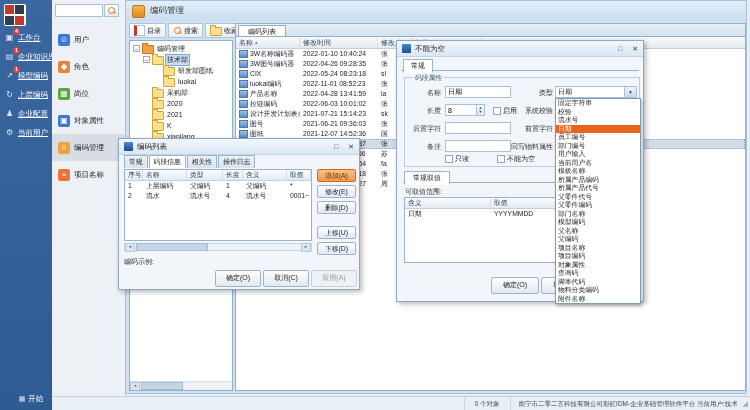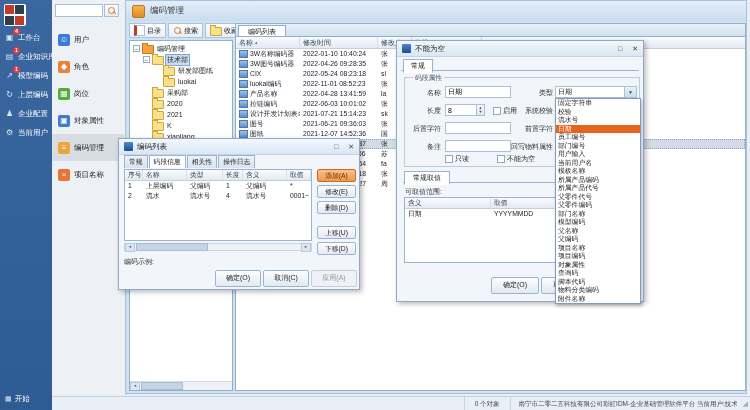--- a/index.html
+++ b/index.html
@@ -8,23 +8,23 @@
   
   .sidebar{position:absolute;left:0;top:0;width:52px;height:410px;background:linear-gradient(180deg,#3a679f,#2f5b93);color:#fff;}
   .logo{position:absolute;left:4px;top:4px;width:22px;height:22px;background:#fff;border-radius:2px;display:grid;grid-template-columns:9px 9px;grid-gap:1px;padding:1px;box-sizing:border-box;}
   .logo i{display:block;width:9px;height:9px;}
   .lg-r{background:#c0392b;} .lg-d{background:#2c3e50;}
   .side-items{position:absolute;top:28px;left:0;width:52px;}
   .side-item{height:19px;display:flex;align-items:center;padding-left:4px;cursor:pointer;}
   .side-ico{position:relative;width:11px;height:11px;margin-right:3px;flex:none;color:#d9e6f6;font-size:8px;line-height:11px;text-align:center;font-style:normal;}
   .badge{display:none;position:absolute;top:-4px;right:-5px;background:#e23b3b;color:#fff;font-size:5.5px;line-height:7px;min-width:7px;height:7px;border-radius:4px;text-align:center;font-style:normal;}
   .badge.show{display:block;}
-  .side-label{font-size:7.5px;white-space:nowrap;}
+  .side-label{font-size:7.5px;white-space:nowrap;text-decoration:underline;}
   .side-label.und{}
-  .start{position:absolute;bottom:3px;left:0;width:52px;height:16px;display:flex;align-items:center;padding-left:5px;gap:3px;font-size:7.5px;cursor:pointer;}
+  .start{position:absolute;bottom:3px;left:0;width:52px;height:16px;display:flex;align-items:center;padding-left:5px;gap:3px;font-size:7.5px;cursor:pointer;justify-content:center;}
   .grid-ico{font-style:normal;font-size:7px;color:#cfe0f4;}
   
   .navpanel{position:absolute;left:52px;top:0;width:73px;height:396px;background:#edf1f6;border-right:1px solid #d0d9e4;}
   .searchrow{position:absolute;left:3px;top:4px;display:flex;}
   .search{width:48px;height:13px;border:1px solid #a9c0d8;font-size:7px;padding:0 2px;background:#fff;box-sizing:border-box;}
   .searchbtn{width:15px;height:13px;border:1px solid #a9c0d8;background:linear-gradient(#ffffff,#e4ecf5);padding:0;margin-left:1px;position:relative;cursor:pointer;}
   .mag{position:absolute;left:3px;top:2px;width:5px;height:5px;border:1px solid #e07820;border-radius:50%;}
   .mag::after{content:"";position:absolute;left:4px;top:4px;width:3px;height:1px;background:#e07820;transform:rotate(45deg);}
   .nav-items{position:absolute;top:26px;left:0;width:72px;}
   .nav-item{height:27px;display:flex;align-items:center;padding-left:6px;gap:4px;cursor:pointer;}

